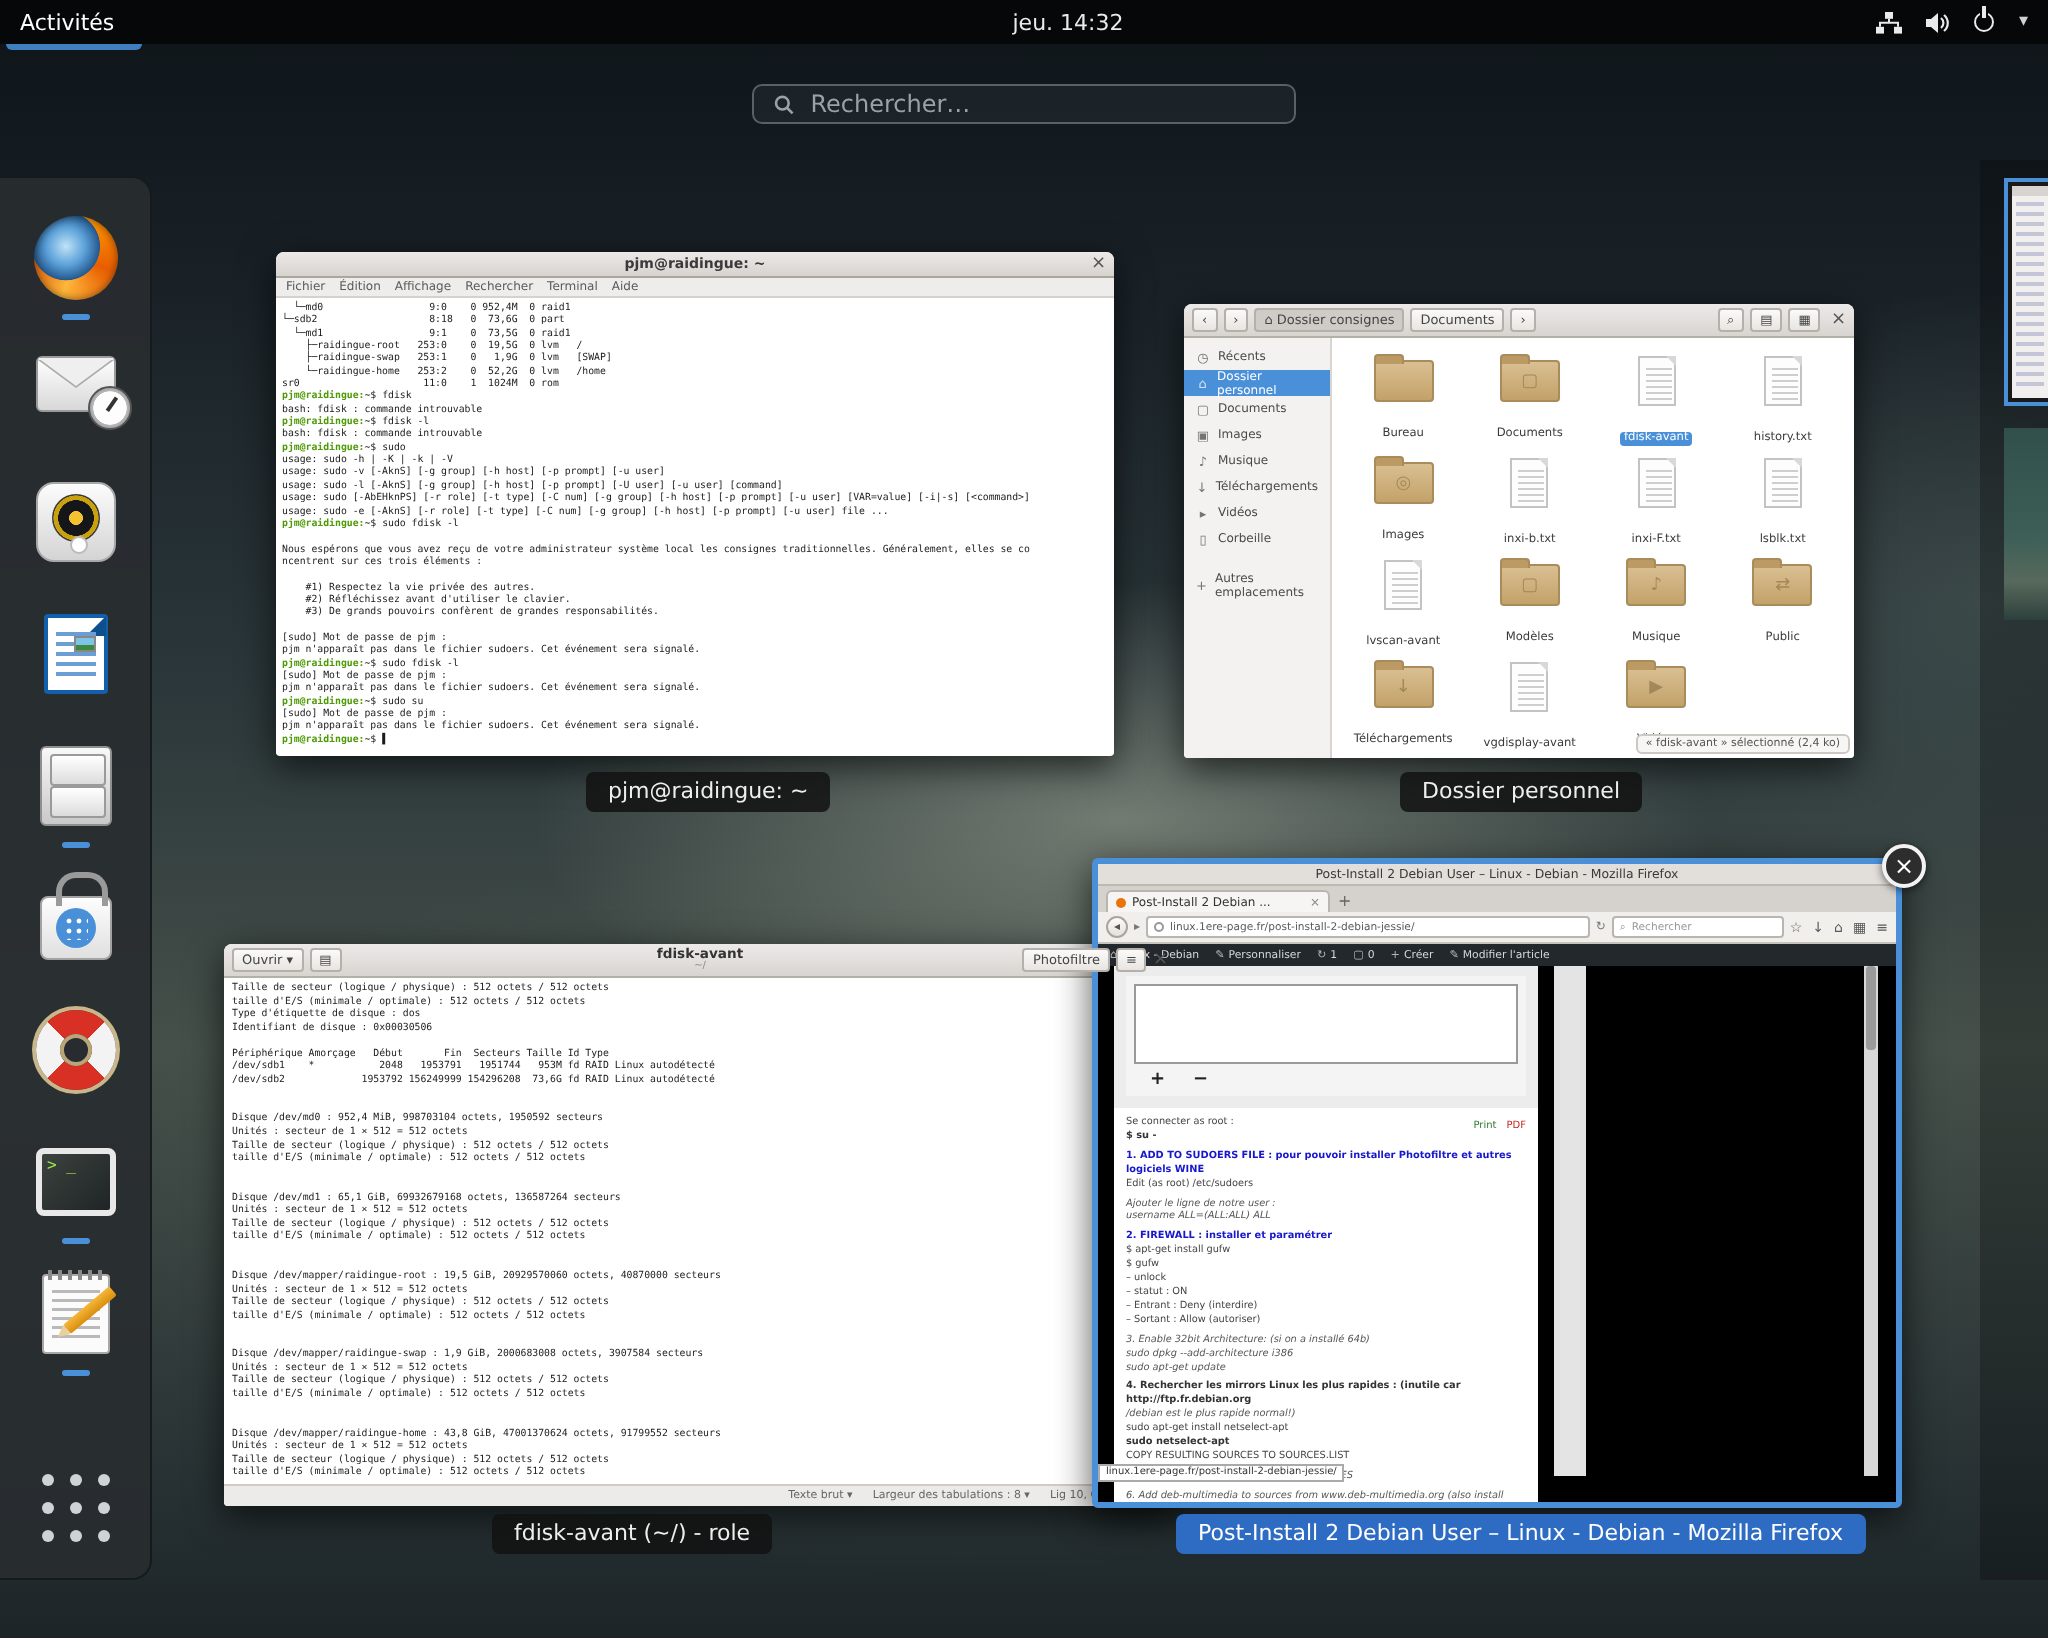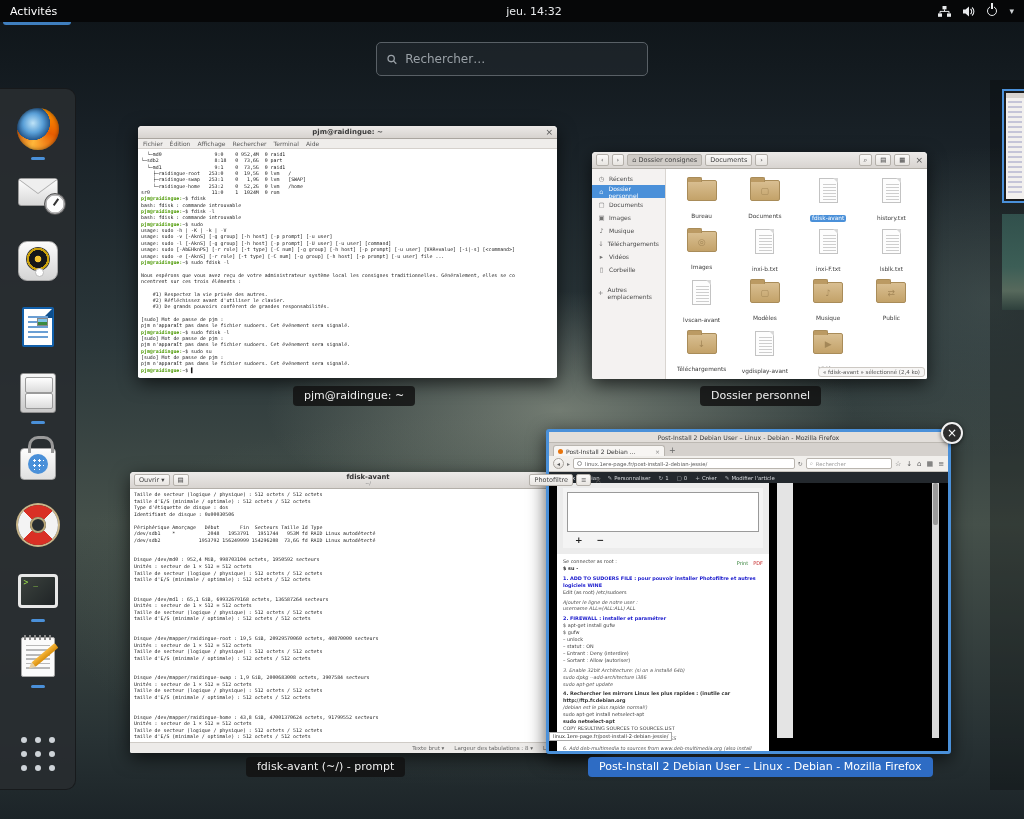--- a/index.html
+++ b/index.html
@@ -16,21 +16,21 @@
   
   .topbar { position:absolute; top:0; left:0; width:1024px; height:22px; background:#060708; display:flex; align-items:center; color:#e8eaec; font-size:11px; z-index:50; }
   .activities { padding:0 10px; height:100%; display:flex; align-items:center; color:#fff; cursor:pointer; }
   .act-underline { position:absolute; top:22px; left:3px; width:68px; height:3px; background:#3f7fbf; border-radius:0 0 4px 4px; }
   .clock { position:absolute; left:0; right:0; text-align:center; pointer-events:none;padding-left:44px; }
   .sysicons { margin-left:auto; display:flex; align-items:center; gap:12px; padding-right:10px; }
   .pwr { width:10px; height:10px; border:1.5px solid #e8eaec; border-radius:50%; position:relative; }
   .pwr::before { content:''; position:absolute; top:-4px; left:2.8px; width:1.8px; height:6px; background:#e8eaec; box-shadow:0 0 0 1px #060708; }
   .chev { color:#cfd2d5; font-size:9px; }
   
-  .searchbox { position:absolute; left:376px; top:42px; width:272px; height:34px; border:1px solid #596066; border-radius:5px; background:rgba(36,44,50,.55); display:flex; align-items:center; gap:8px; padding:0 10px; }
+  .searchbox { position:absolute; left:376px; top:42px; width:272px; height:20px; border:1px solid #596066; border-radius:5px; background:rgba(36,44,50,.55); display:flex; align-items:center; gap:8px; padding:0 10px; }
   .searchbox input { background:transparent; border:none; outline:none; color:#aeb4b9; font-size:12px; font-family:inherit; width:100%; }
   .searchbox input::placeholder { color:#9aa1a7; }
   
   .dash { position:absolute; left:0; top:88px; width:76px; height:702px; background:rgba(40,44,48,.92); border:1px solid rgba(0,0,0,.4); border-left:none; border-radius:0 10px 10px 0; display:flex; flex-direction:column; align-items:center; gap:18px; padding-top:16px; z-index:10; }
   .dock-ic { width:48px; height:48px; display:flex; align-items:center; justify-content:center; position:relative; cursor:pointer; }
   .dock-ic.run::after { content:''; position:absolute; bottom:-7px; left:17px; width:14px; height:3px; background:#4a90d9; border-radius:2px; }
   .ic-ff { width:42px; height:42px; border-radius:50%;
     background: radial-gradient(circle at 38% 36%, #bfe3f7 0%, #5aa0d8 26%, #25598f 45%, rgba(0,0,0,0) 46%),
                 conic-gradient(from 20deg, #ff9400, #e85d00 90deg, #ffb73b 180deg, #d94f00 260deg, #ff9400);
     box-shadow: inset 0 0 4px rgba(0,0,0,.5); }
@@ -440,21 +440,21 @@
           </div>
           <span class="flabel">Vidéos</span>
         </div>
 
       <div class="nau-status">« fdisk-avant » sélectionné (2,4 ko)</div>
     </div>
   </div>
 </div>
 <div class="wlabel" style="left:700px; top:386px;">Dossier personnel</div>
 
-<div class="win" style="left:130px; top:472px; width:476px; height:281px;">
+<div class="win" style="left:112px; top:472px; width:476px; height:281px;">
   <div class="ged-bar">
     <span class="nau-btn">Ouvrir ▾</span>
     <span class="nau-btn">▤</span>
     <span class="ged-title">
       <div class="t1">fdisk-avant</div>
       <div class="t2">~/</div>
     </span>
     <span class="ged-right">
       <span class="nau-btn">Photofiltre</span>
       <span class="nau-btn">≡</span>
@@ -501,21 +501,21 @@
       <div class="ln">Taille de secteur (logique / physique) : 512 octets / 512 octets</div>
       <div class="ln">taille d'E/S (minimale / optimale) : 512 octets / 512 octets</div>
   </div>
   <div class="ged-status">
     <span>Texte brut ▾</span>
     <span>Largeur des tabulations : 8 ▾</span>
     <span>Lig 10, Col 19</span>
     <span>INS</span>
   </div>
 </div>
-<div class="wlabel" style="left:246px; top:757px;">fdisk-avant (~/) - prompt</div>
+<div class="wlabel" style="left:246px; top:757px;">fdisk-avant (~/) - role</div>
 
 <div class="win ffwin" style="left:546px; top:429px; width:405px; height:325px;">
   <div class="ff-titlebar">Post-Install 2 Debian User – Linux - Debian - Mozilla Firefox</div>
   <div class="ff-tabs">
     <div class="ff-tab">
       <span class="ff-fav"></span>
       <span>Post-Install 2 Debian ...</span>
       <span class="tx">×</span>
     </div>
     <span class="ff-newtab">+</span>

